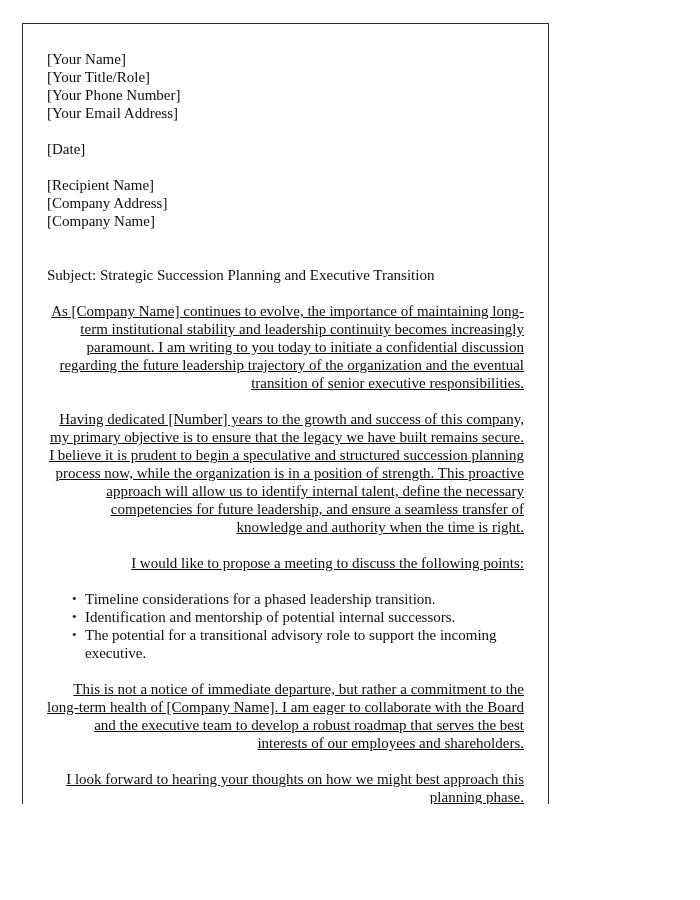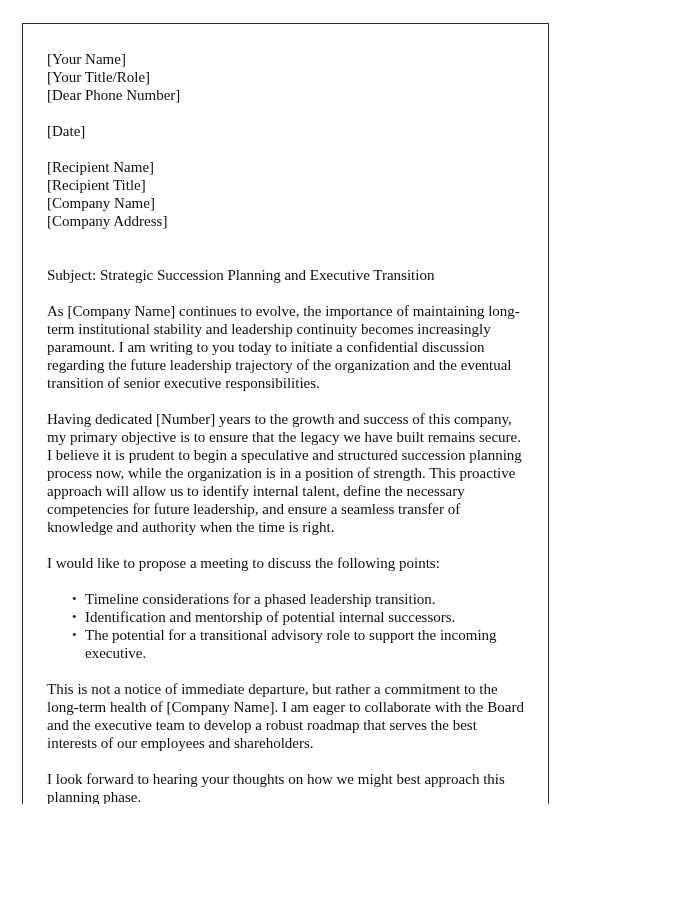--- a/index.html
+++ b/index.html
@@ -42,21 +42,22 @@
   }
   .line {
     white-space: pre;
   }
   .spacer {
     height: 18px;
   }
 
   p.para {
     margin: 0;
-    text-align: left;
+    text-align: right;
+    text-decoration: underline;
   }
 
   ul.bullets {
     margin: 0;
     padding: 0 0 0 38px;
     list-style: none;
   }
   ul.bullets li {
     position: relative;
     padding-left: 0;
@@ -74,34 +75,34 @@
 </style>
 </head>
 <body>
 
 <div id="letter-page">
   <div id="letter-body">
 
     <div class="block">
       <div class="line">[Your Name]</div>
       <div class="line">[Your Title/Role]</div>
-      <div class="line">[Dear Phone Number]</div>
+      <div class="line">[Your Phone Number]</div>
+      <div class="line">[Your Email Address]</div>
     </div>
 
     <div class="spacer"></div>
 
     <div class="line">[Date]</div>
 
     <div class="spacer"></div>
 
     <div class="block">
       <div class="line">[Recipient Name]</div>
-      <div class="line">[Recipient Title]</div>
+      <div class="line">[Company Address]</div>
       <div class="line">[Company Name]</div>
-      <div class="line">[Company Address]</div>
     </div>
 
     <div class="spacer"></div>
 
 
     <div class="spacer"></div>
 
     <div class="line">Subject: Strategic Succession Planning and Executive Transition</div>
 
     <div class="spacer"></div>

